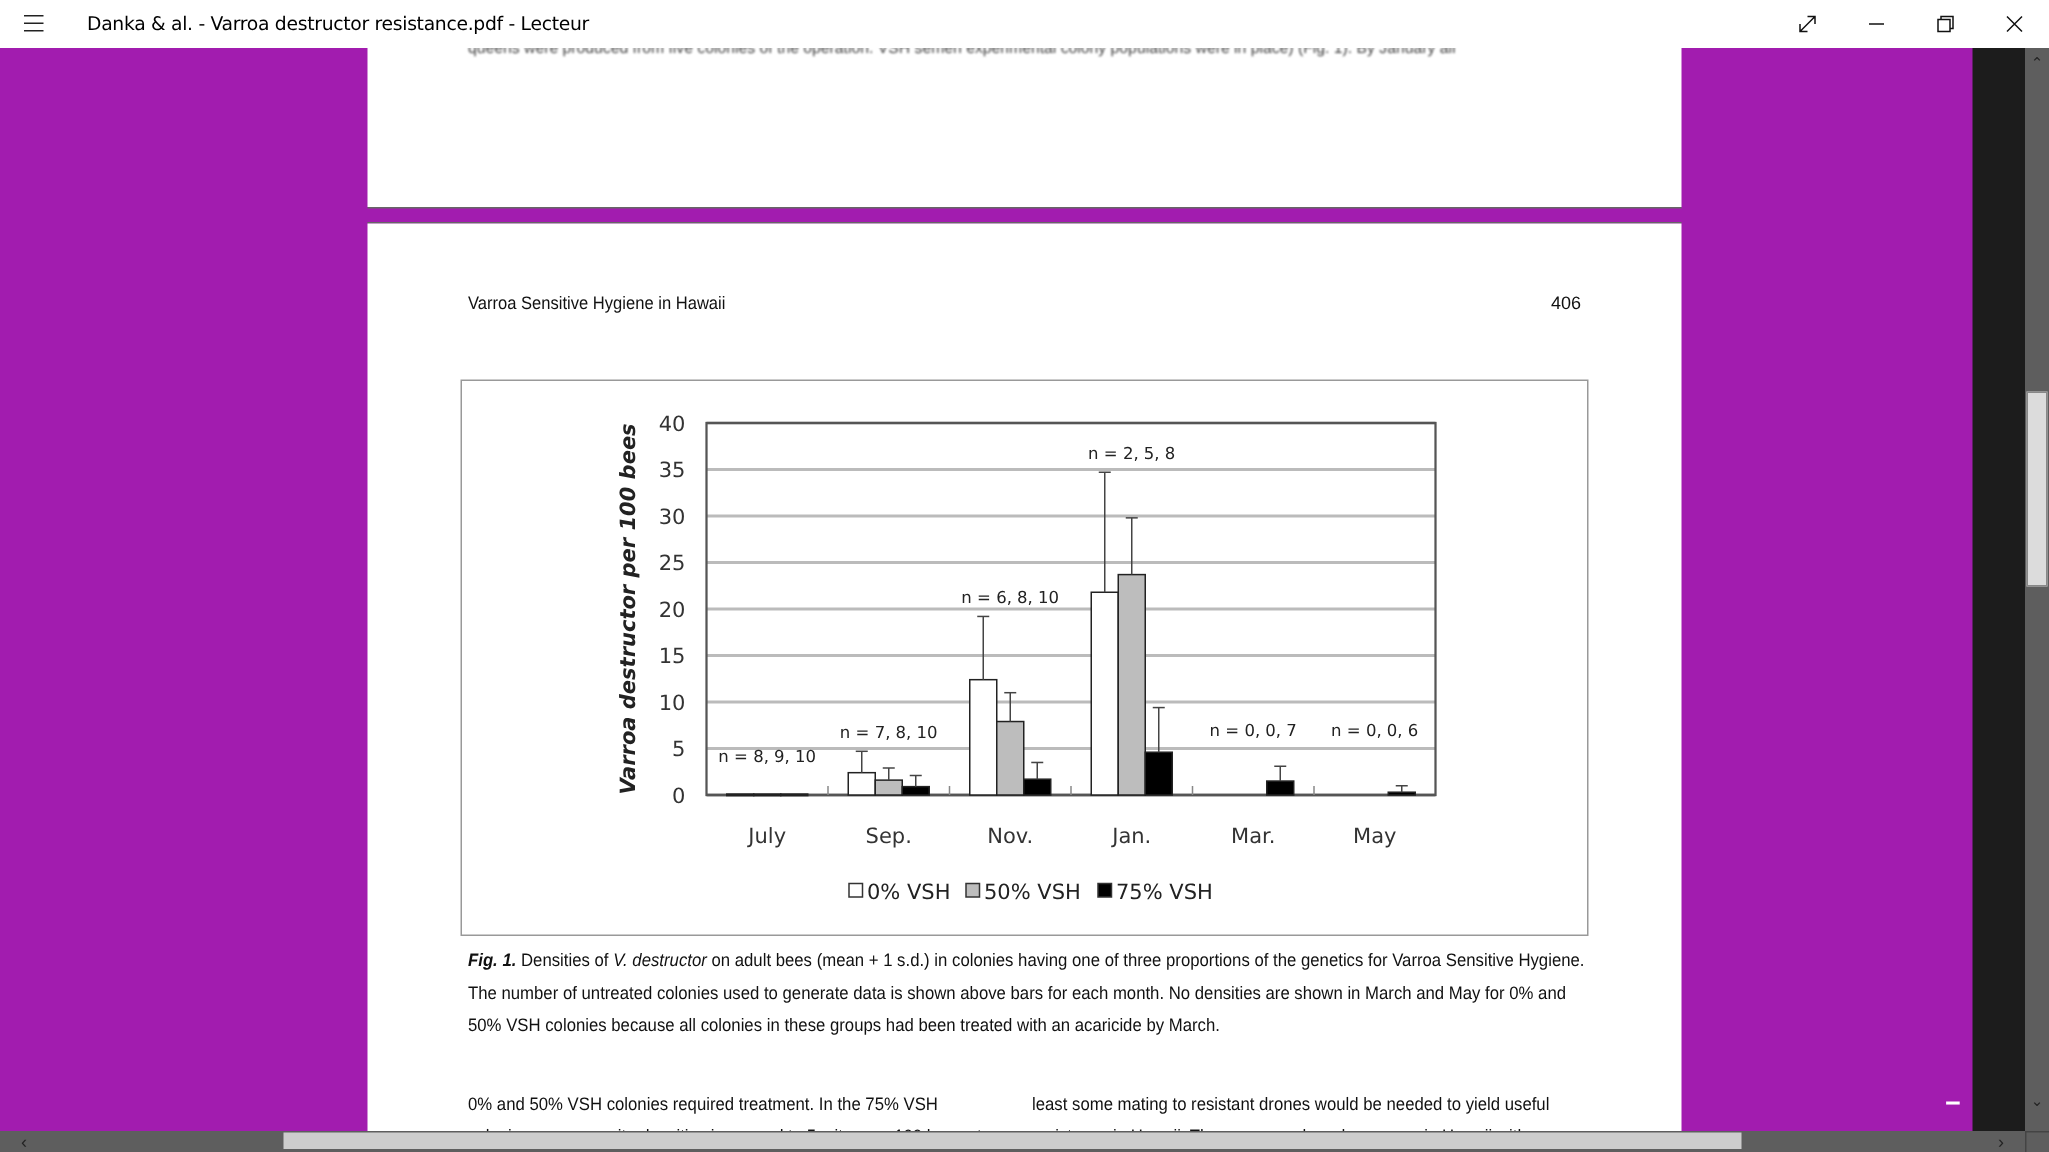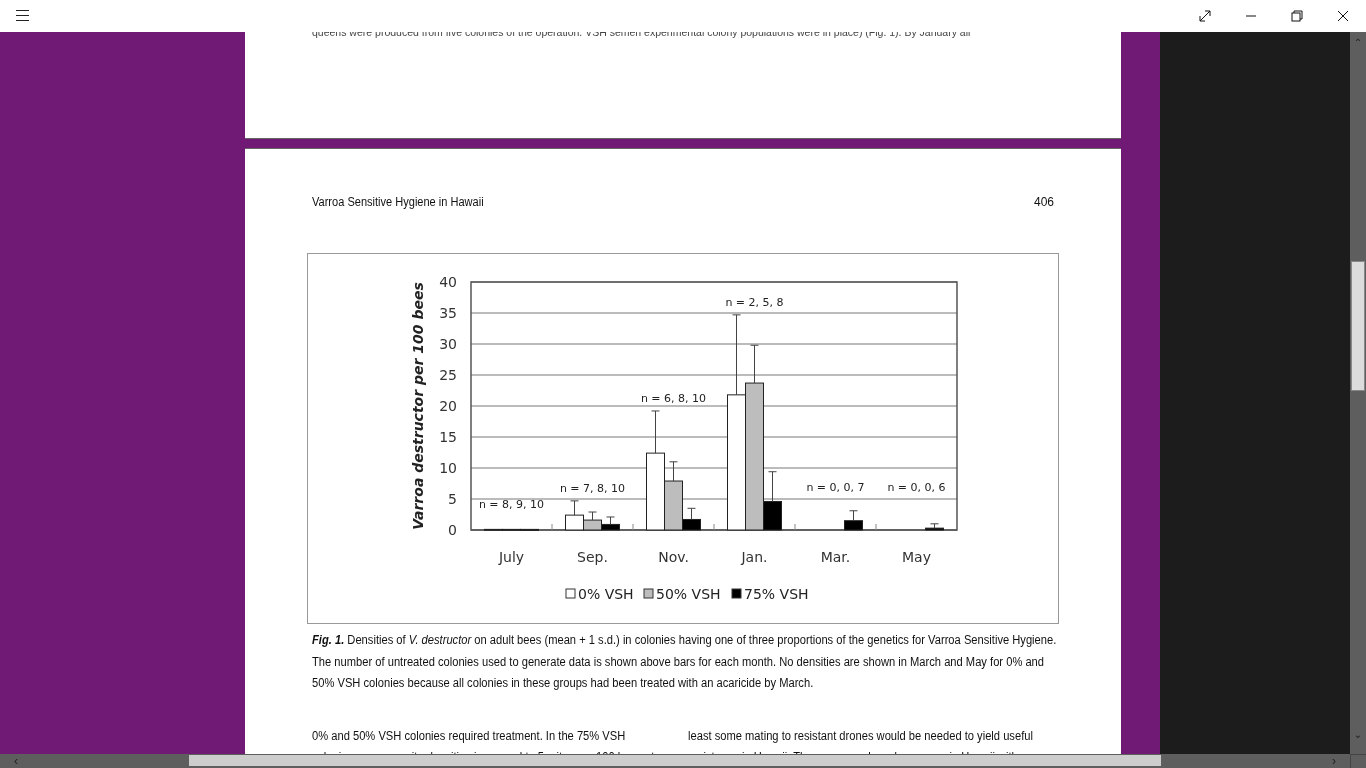--- a/index.html
+++ b/index.html
@@ -2,21 +2,21 @@
 <html><head>
 <meta charset="utf-8">
 <style>
   * { box-sizing: border-box; margin: 0; padding: 0; }
   html, body { width: 1366px; height: 768px; overflow: hidden; background: #1c1c1c; font-family: "Liberation Sans", sans-serif; }
   .titlebar { position: absolute; left: 0; top: 0; width: 1366px; height: 32px; background: #ffffff; color: #000; }
   .titlebar .menu { position: absolute; left: 12px; top: 6px; width: 22px; height: 20px; cursor: pointer; }
   .titlebar .menu span { position: absolute; left: 4px; width: 13px; height: 1px; background: #222; }
   .titlebar .title { position: absolute; left: 58px; top: 8px; font-size: 12.5px; font-family: "DejaVu Sans", sans-serif; letter-spacing: -0.2px; }
   .winbtn { position: absolute; top: 0; width: 46px; height: 32px; display: flex; align-items: center; justify-content: center; cursor: pointer; }
-  .viewer { position: absolute; left: 0; top: 32px; width: 1160px; height: 722px; background: #701a75; overflow: hidden; }
+  .viewer { position: absolute; left: 0; top: 32px; width: 1315px; height: 722px; background: #a21caf; overflow: hidden; }
   .page { position: absolute; left: 245px; width: 876px; background: #fff; }
   .page1 { top: -40px; height: 146px; }
   .page1 .text { position: absolute; left: 67px; top: 34px; width: 742px; font-size: 10.5px; color: #444; white-space: nowrap; overflow: hidden; filter: blur(0.6px); }
   .page2 { top: 117px; height: 640px; }
   .page-sep-line { position: absolute; left: 245px; width: 876px; height: 1px; background: #666; }
   .running-head { position: absolute; left: 67px; top: 46px; font-size: 12px; color: #111; font-family: "Liberation Sans", sans-serif; transform: scaleX(0.92); transform-origin: left; }
   .page-num { position: absolute; right: 67px; top: 46px; font-size: 12px; color: #111; }
   .figure-box { position: absolute; left: 62px; top: 104px; width: 752px; height: 371px; border: 1px solid #999; }
   .chart-svg { position: absolute; left: 0; top: 0; }
   .caption { position: absolute; left: 67px; top: 481px; width: 745px; font-size: 12px; line-height: 21.5px; color: #111; transform: scaleX(0.93); transform-origin: left; width: 801px; }
@@ -35,20 +35,21 @@
 </style>
 </head>
 <body>
 
 <div class="titlebar">
   <div class="menu">
     <span style="top:4px"></span>
     <span style="top:9px"></span>
     <span style="top:14px"></span>
   </div>
+  <div class="title">Danka &amp; al. - Varroa destructor resistance.pdf - Lecteur</div>
   <div class="winbtn" style="left:1182px">
     <svg width="12" height="12" viewBox="0 0 12 12">
         <path d="M1 11 L11 1 M6 1 H11 V6 M1 6 V11 H6" stroke="#111" fill="none" stroke-width="1"></path>
       </svg>
   </div>
   <div class="winbtn" style="left:1228px">
     <svg width="12" height="12" viewBox="0 0 12 12">
         <path d="M1 6 H11" stroke="#111" stroke-width="1"></path>
       </svg>
   </div>

